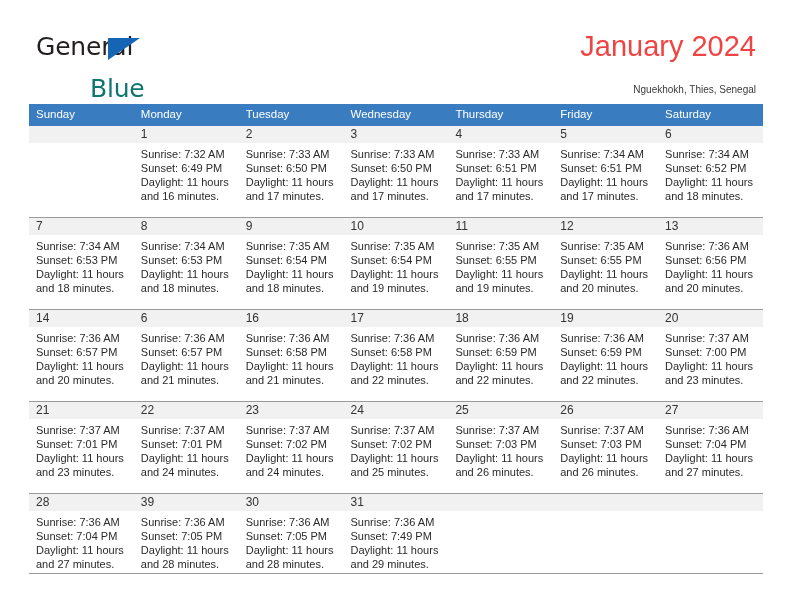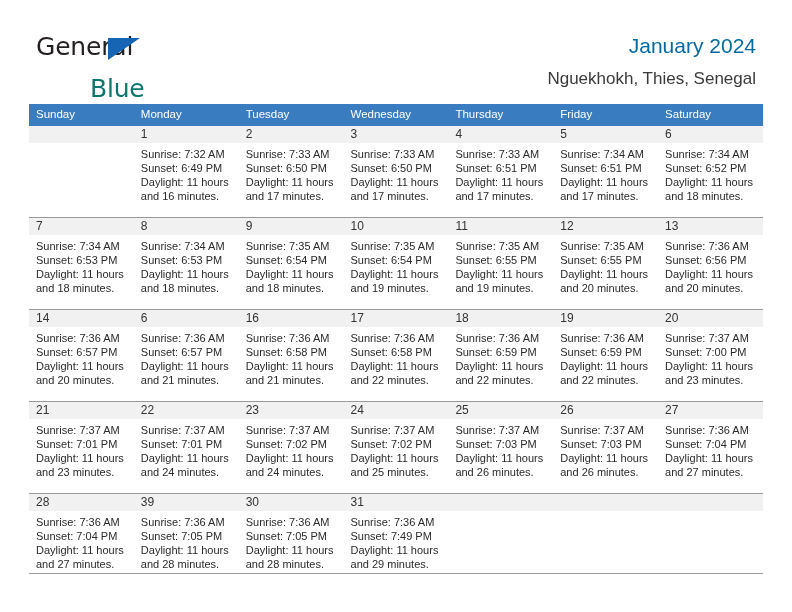--- a/index.html
+++ b/index.html
@@ -69,32 +69,32 @@
     font-weight: 400;
     line-height: 26px;
   }
   .title-block {
     position: absolute;
     right: 36px;
     top: 28px;
     text-align: right;
   }
   .cal-title {
-    font-size: 21px;
-    color: #0369a1;
+    font-size: 29px;
+    color: #ef4444;
     font-weight: 400;
     line-height: 36px;
     white-space: nowrap;
   }
   .cal-subtitle {
-    font-size: 17px;
+    font-size: 10px;
     color: #3a3a3a;
     font-weight: 400;
     line-height: 22px;
-    margin-top: 4px;
+    margin-top: 15px;
     white-space: nowrap;
   }
 
   
   .calendar {
     position: absolute;
     left: 29px;
     top: 104px;
     width: 734px;
     border-collapse: collapse;

